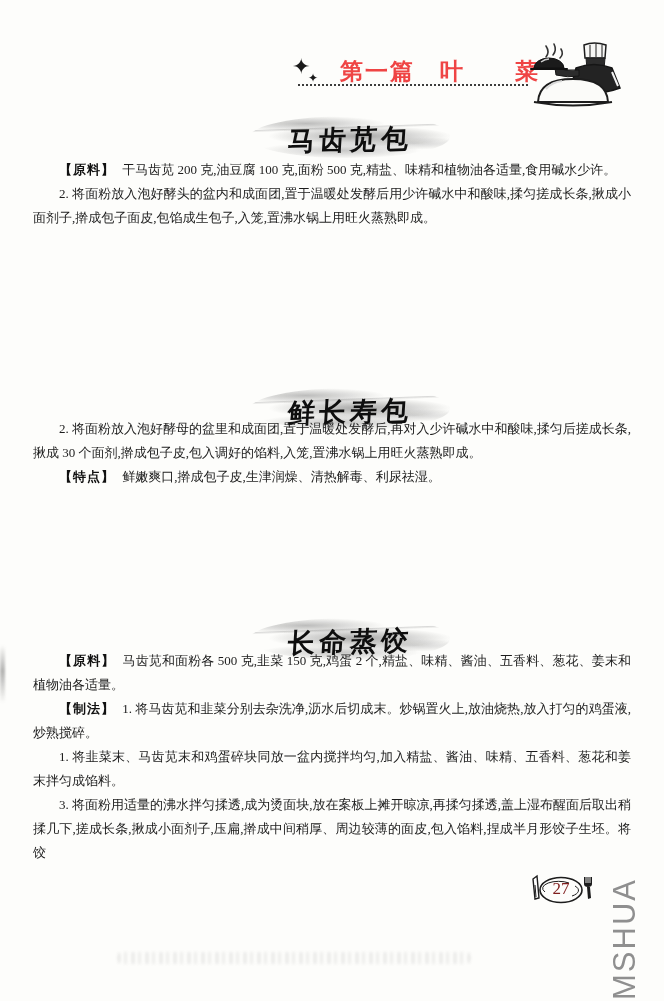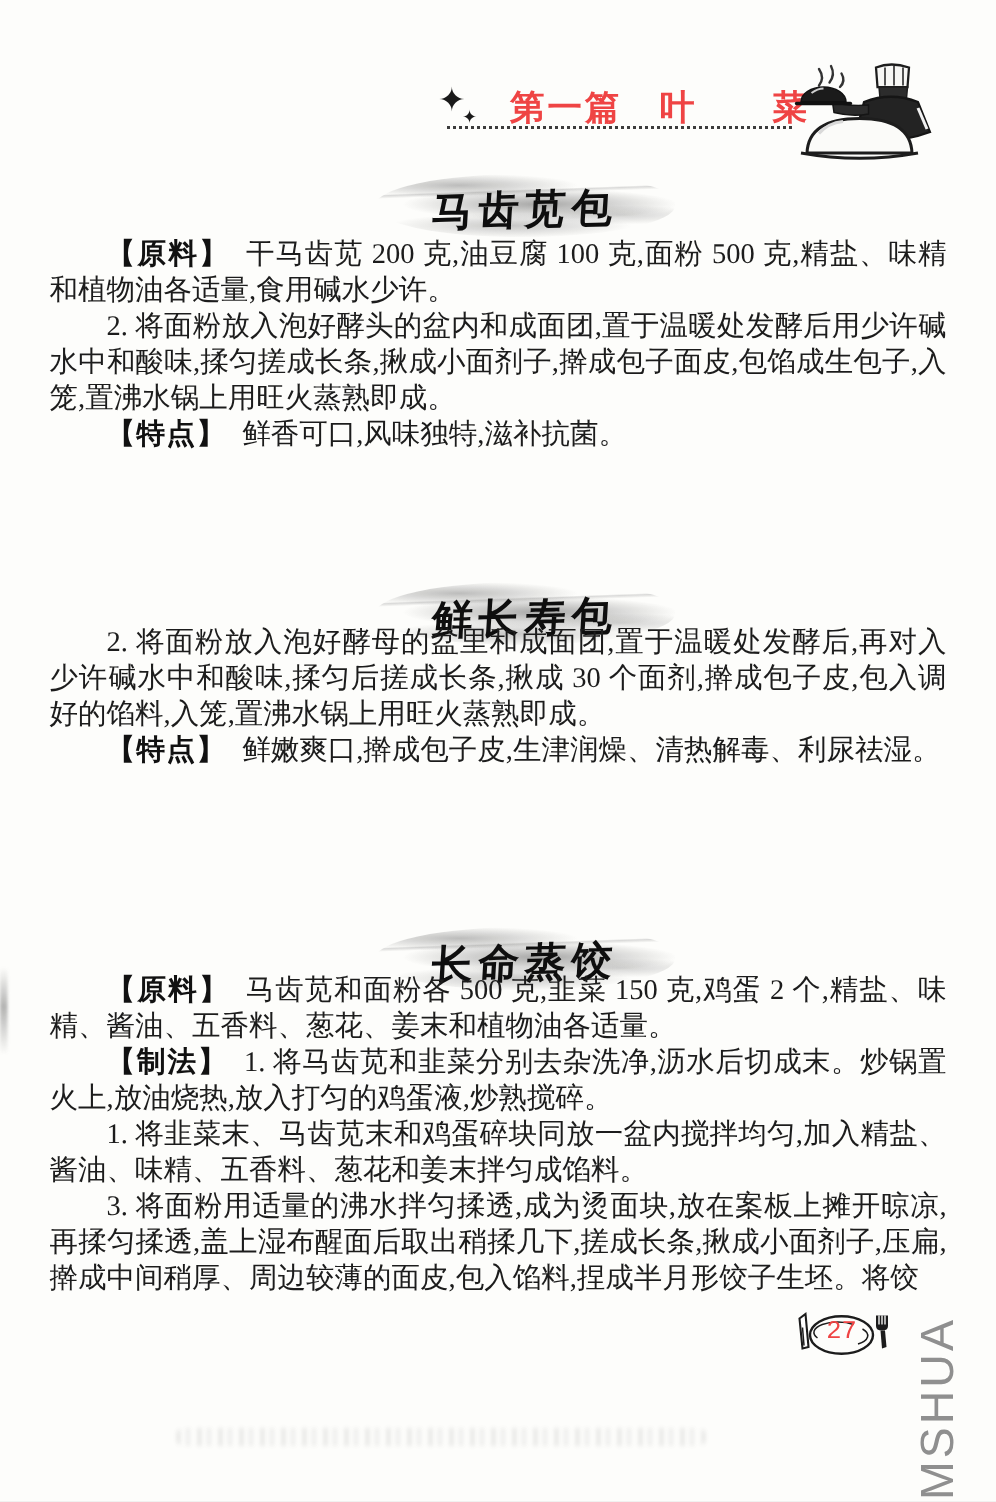--- a/index.html
+++ b/index.html
@@ -38,34 +38,34 @@
   }
   .banner-title{
     position:absolute;left:0;right:0;top:6px;text-align:center;
     font-size:27px;font-weight:bold;letter-spacing:4px;color:#0e0e0e;
     transform:skewX(-5deg) rotate(-1.5deg);
   }
 
   
   .recipe-text{
     position:absolute;left:33px;width:598px;
-    font-size:19px;line-height:24px;text-align:justify;
+    font-size:13px;line-height:24px;text-align:justify;
   }
   .para{margin:0;text-indent:2em;}
   .lbl{
     font-family:"Liberation Sans", sans-serif;font-weight:bold;color:#111;
     margin-right:.55em;letter-spacing:1px;
   }
   .lbl:empty{display:none;margin:0;}
 
   
   .page-marker{position:absolute;left:526px;top:873px;width:70px;height:36px;}
   .page-number{
     position:absolute;left:0;top:6px;width:70px;text-align:center;
-    font-size:17px;font-family:Liberation Mono, monospace;color:#ef4444;
+    font-size:17px;font-family:Liberation Serif, serif;color:#7f1d1d;
   }
 
   
   .watermark{
     position:absolute;right:-31px;top:921px;width:140px;height:36px;
     transform:rotate(-90deg);transform-origin:center;
     font-family:"Liberation Sans", sans-serif;font-size:31px;
     color:#8f8f8f;letter-spacing:2px;text-align:center;
   }
 
@@ -120,21 +120,20 @@
     <path d="M22,47 q6,-7 16,-8" fill="none" stroke="#d9d9d9" stroke-width="2"></path>
   </svg>
 
   <div class="banner" style="top:116px">
     <div class="banner-brush"></div>
     <div class="banner-title">马齿苋包</div>
   </div>
   <div class="recipe-text" style="top:158px">
     <p class="para"><b class="lbl">【原料】</b><span>干马齿苋 200 克,油豆腐 100 克,面粉 500 克,精盐、味精和植物油各适量,食用碱水少许。</span></p>
     <p class="para"><span>2. 将面粉放入泡好酵头的盆内和成面团,置于温暖处发酵后用少许碱水中和酸味,揉匀搓成长条,揪成小面剂子,擀成包子面皮,包馅成生包子,入笼,置沸水锅上用旺火蒸熟即成。</span></p>
-    <p class="para"><b class="lbl">【特点】</b><span>鲜香可口,风味独特,滋补抗菌。</span></p>
   </div>
 
   <div class="banner" style="top:388px">
     <div class="banner-brush"></div>
     <div class="banner-title">鲜长寿包</div>
   </div>
   <div class="recipe-text" style="top:417px">
     <p class="para"><span>2. 将面粉放入泡好酵母的盆里和成面团,置于温暖处发酵后,再对入少许碱水中和酸味,揉匀后搓成长条,揪成 30 个面剂,擀成包子皮,包入调好的馅料,入笼,置沸水锅上用旺火蒸熟即成。</span></p>
     <p class="para"><b class="lbl">【特点】</b><span>鲜嫩爽口,擀成包子皮,生津润燥、清热解毒、利尿祛湿。</span></p>
   </div>

